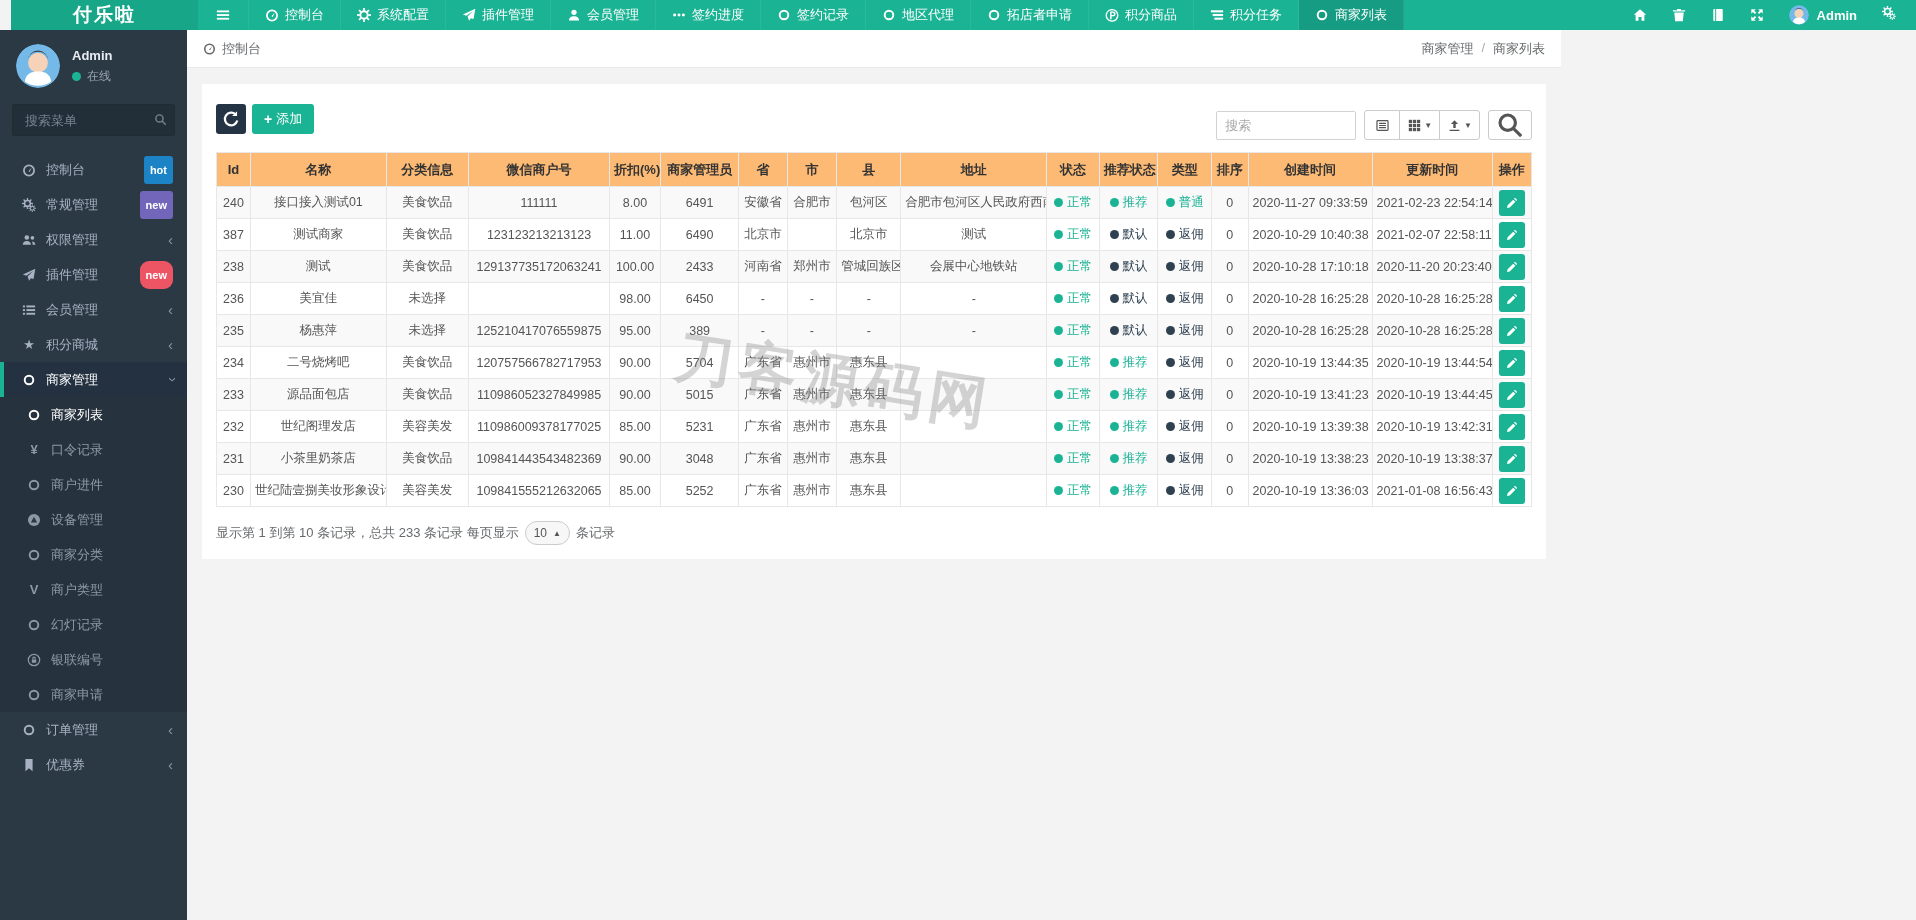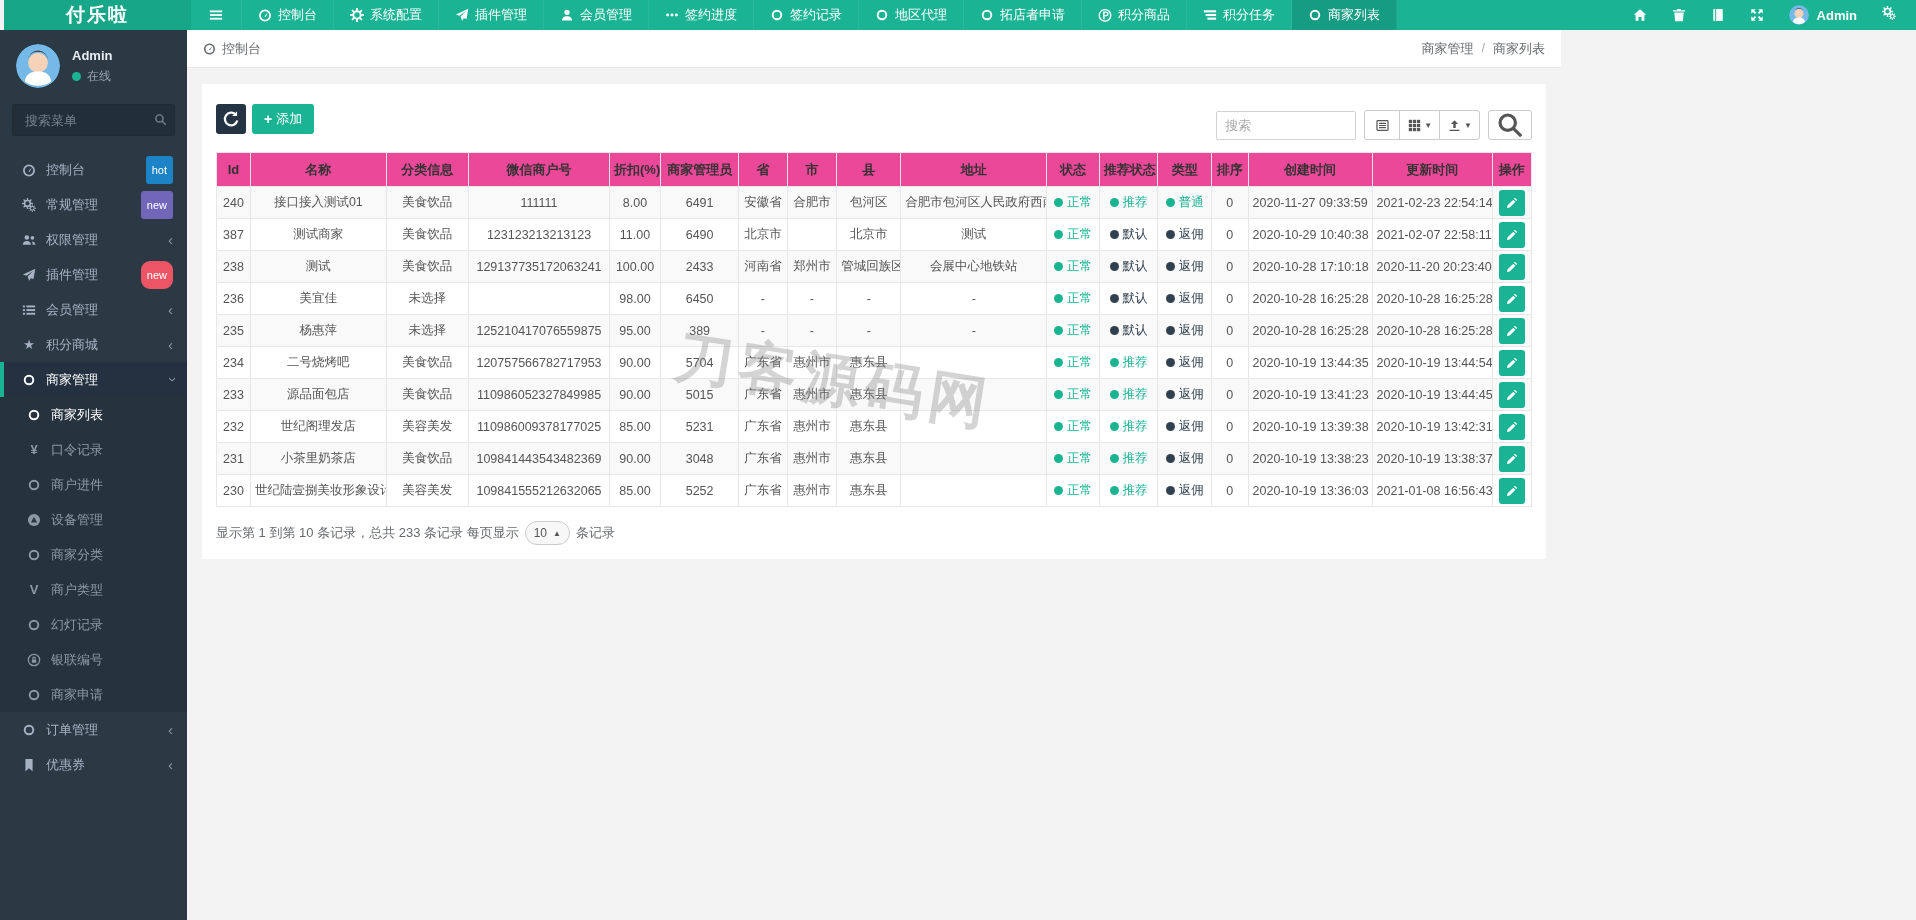--- a/index.html
+++ b/index.html
@@ -1,20 +1,20 @@
 <!DOCTYPE html>
 <html><head>
 <meta charset="utf-8">
 <style>
   html,body{margin:0;padding:0;width:1916px;height:920px;overflow:hidden;
     font-family:"Liberation Sans","DejaVu Sans",sans-serif;background:#f3f3f4;}
   *{box-sizing:border-box;}
 
   
-  .topbar{position:absolute;top:0;left:4px;right:0;height:30px;background:#1ab394;display:flex;align-items:stretch;z-index:20;}
+  .topbar{position:absolute;top:0;left:11px;right:0;height:30px;background:#1ab394;display:flex;align-items:stretch;z-index:20;}
   .logo{width:187px;background:#18a689;color:#fff;font-weight:bold;font-size:19px;letter-spacing:2px;
     display:flex;align-items:center;justify-content:center;cursor:pointer;}
   .tnav{display:flex;align-items:stretch;}
   .tnav-item{display:flex;align-items:center;gap:6px;padding:0 16px;color:#fff;font-size:13px;cursor:pointer;border-right:1px solid rgba(255,255,255,.08);}
   .tnav-item.toggle{padding:0 18px;}
   .tnav-item.active{background:#169c82;}
   .top-actions{margin-left:auto;display:flex;align-items:center;gap:25px;padding-right:20px;color:#fff;}
   .tico{display:inline-flex;width:14px;height:14px;color:#fff;cursor:pointer;}
   .tico svg{width:100%;height:100%;}
   .admin-chip{display:flex;align-items:center;gap:8px;font-size:13px;font-weight:bold;cursor:pointer;}
@@ -35,21 +35,21 @@
   .search-ic{position:absolute;right:8px;top:9px;width:13px;height:13px;color:#76838f;display:inline-flex;}
   .search-ic svg{width:100%;height:100%;}
   .side-menu{display:block;}
   .side-item{display:flex;align-items:center;gap:10px;height:35px;padding:0 14px 0 22px;cursor:pointer;color:#a7b1c2;}
   .side-item .ic{flex:none;}
   .side-item.sub{padding-left:27px;background:#26323d;color:#8e99a7;}
   .side-item.sub.active{color:#fff;}
   .side-item.parent-active{background:#233140;border-left:4px solid #1ab394;padding-left:18px;color:#fff;}
   .chev{margin-left:auto;color:#8a96a3;font-size:15px;line-height:1;}
   .chev.down{transform:rotate(-90deg);}
-  .badge{margin-left:auto;font-size:11px;color:#fff;padding:7px 6px;border-radius:3px;font-weight:normal;line-height:14px;}
+  .badge{margin-left:auto;font-size:11px;color:#fff;padding:7px 6px;border-radius:3px;font-weight:bold;line-height:14px;}
   .badge.pill{border-radius:9px;}
 
   .ic{display:inline-flex;width:14px;height:14px;align-items:center;justify-content:center;font-size:13px;line-height:1;}
   .ic svg{width:100%;height:100%;}
   .ic.txt{font-weight:bold;}
 
   
   .main{position:absolute;top:30px;left:187px;width:1374px;bottom:0;}
   .crumbbar{height:38px;background:#fff;border-bottom:1px solid #e7eaec;display:flex;align-items:center;padding:0 16px;color:#676a6c;font-size:13px;gap:6px;}
   .crumb-ic{width:13px;height:13px;color:#676a6c;}
@@ -70,21 +70,21 @@
   .tool-btn{min-width:36px;height:30px;background:#fff;border:1px solid #ccc;display:inline-flex;align-items:center;justify-content:center;color:#555;gap:3px;cursor:pointer;padding:0 7px;}
   .tool-btn svg{width:13px;height:13px;}
   .btn-group .tool-btn + .tool-btn{margin-left:-1px;}
   .btn-group .tool-btn:first-child{border-radius:3px 0 0 3px;}
   .btn-group .tool-btn:last-child{border-radius:0 3px 3px 0;}
   .caret{font-size:8px;color:#555;}
   .btn-search{margin-left:8px;border-radius:3px;}
 
   table.grid{margin-top:12px;width:100%;border-collapse:collapse;table-layout:fixed;font-size:12.5px;color:#555;text-align:center;}
   .grid th,.grid td{border:1px solid #e7e7e7;height:32px;padding:0 4px;overflow:hidden;white-space:nowrap;}
-  .grid th{color:#333;font-weight:bold;font-size:13px;height:34px;background:#ec4899;}
+  .grid th{color:#333;font-weight:bold;font-size:13px;height:34px;background:#fdba74;}
   .grid tbody tr:nth-child(odd){background:#f9f9f9;}
   .sdot{display:inline-block;width:9px;height:9px;border-radius:50%;margin-right:4px;vertical-align:-1px;}
   .edit-btn{width:26px;height:26px;background:#1ab394;border:none;border-radius:3px;color:#fff;display:inline-flex;align-items:center;justify-content:center;cursor:pointer;}
   .edit-btn svg{width:12px;height:12px;}
 
   .pager{margin-top:14px;display:flex;align-items:center;font-size:13px;color:#676a6c;}
   .pagesize{display:inline-flex;align-items:center;gap:6px;border:1px solid #ccc;background:#f7f7f7;border-radius:12px;padding:4px 8px;margin:0 6px;font-size:12px;color:#555;cursor:pointer;}
   .pagesize .caret{font-size:8px;}
   .pages{margin-left:auto;display:flex;}
   .page-btn{min-width:32px;height:32px;padding:0 10px;background:#fff;border:1px solid #ddd;color:#676a6c;display:inline-flex;align-items:center;justify-content:center;font-size:13px;cursor:pointer;margin-left:-1px;}

